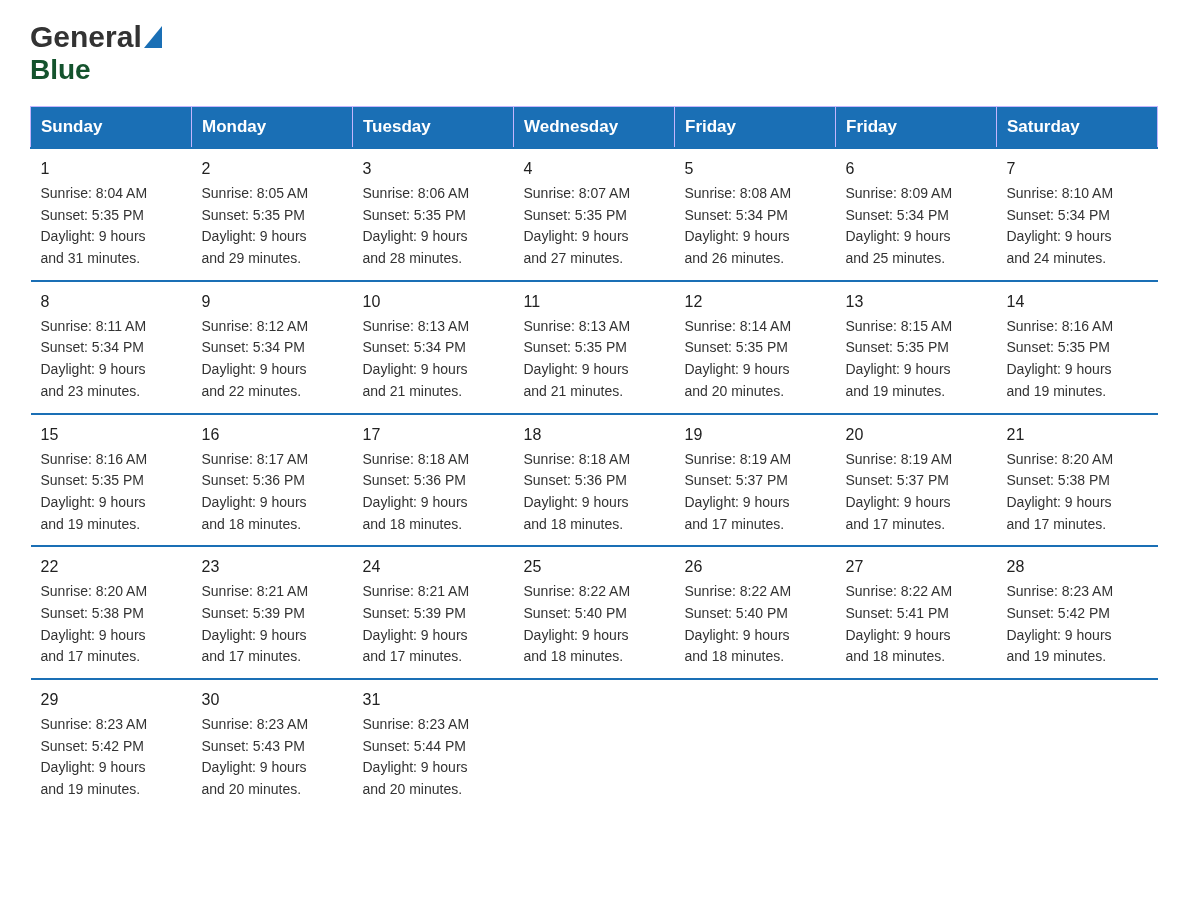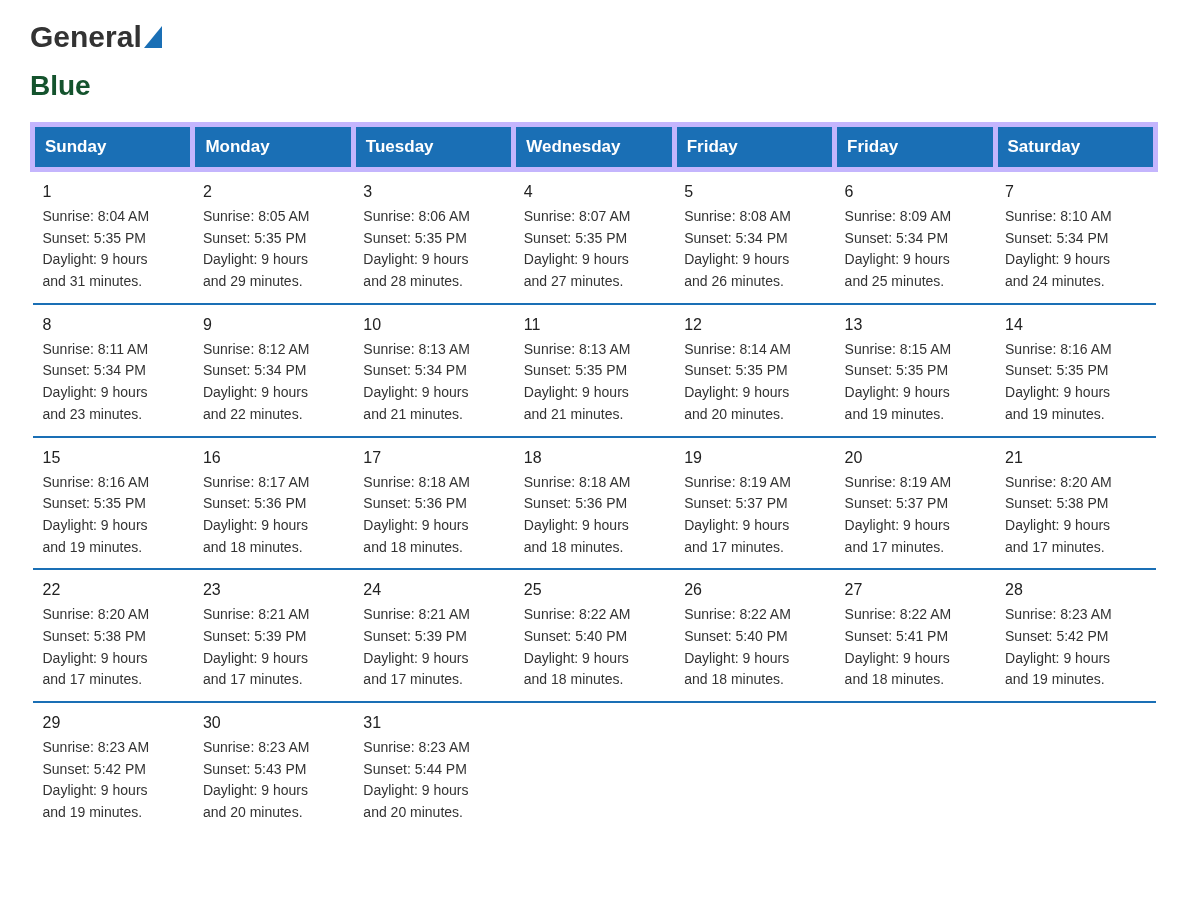--- a/index.html
+++ b/index.html
@@ -13,21 +13,20 @@
     .header {
       display: flex;
       justify-content: space-between;
       align-items: flex-start;
       margin-bottom: 20px;
     }
     .logo {
       display: flex;
       flex-direction: column;
       align-items: flex-start;
-      gap: 16px;
     }
     .logo-row {
       display: flex;
       align-items: center;
     }
     .title-section {
       text-align: right;
     }
     .month-title {
       font-size: 52px;
@@ -45,21 +44,21 @@
       border-collapse: collapse;
       table-layout: fixed;
     }
     .calendar-table thead tr th {
       background-color: #1a6fb5;
       color: #fff;
       font-size: 17px;
       font-weight: bold;
       padding: 10px 10px;
       text-align: left;
-      border: 5px solid #c4b5fd;
+      border: 1px solid #c4b5fd;
     }
     .calendar-table tbody tr td {
       vertical-align: top;
       padding: 8px 10px 10px 10px;
       border: none;
       border-top: 2px solid #1a6fb5;
       font-size: 13px;
       color: #333;
       line-height: 1.5;
       min-height: 95px;

